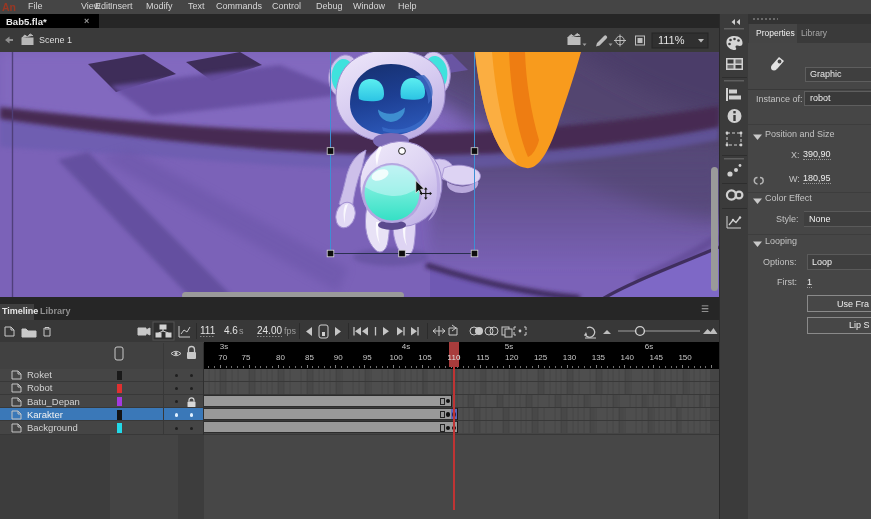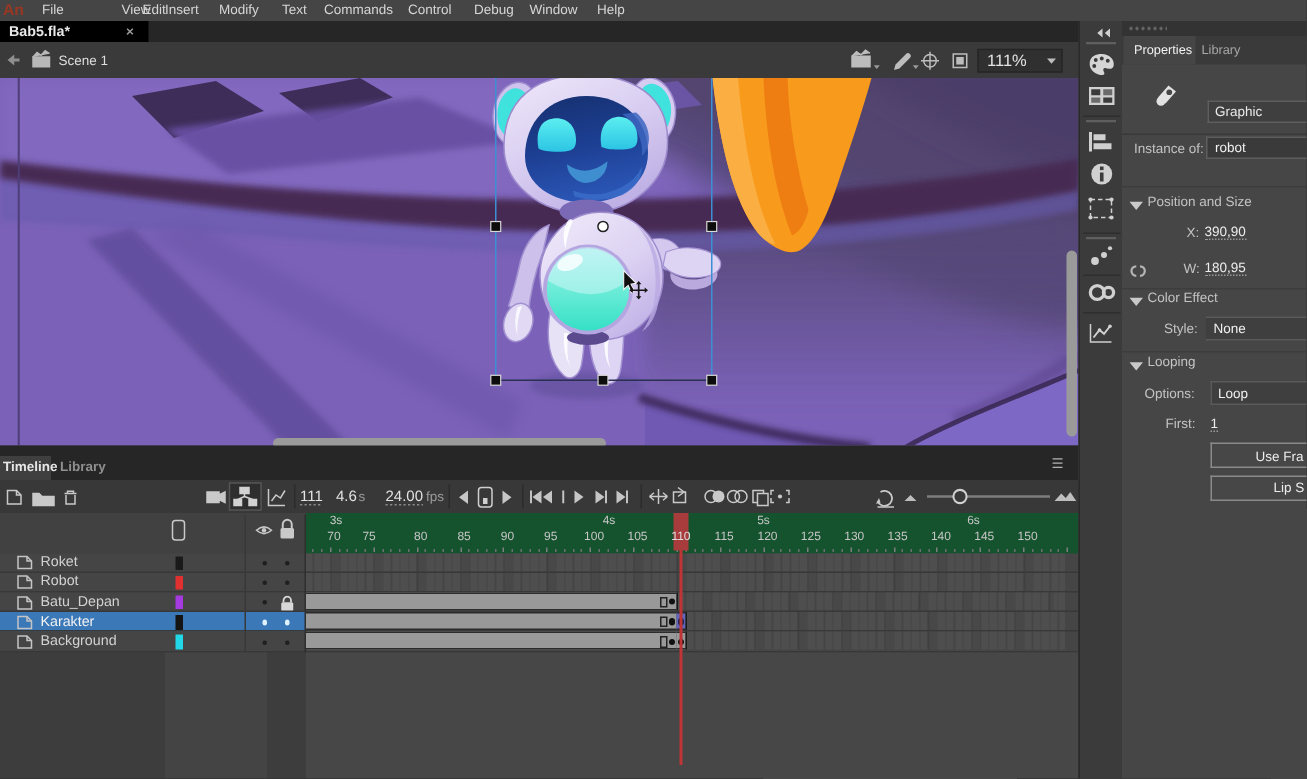--- a/index.html
+++ b/index.html
@@ -297,21 +297,21 @@
       <path d="M603,14 l4,-4 l4,4 z" fill="#bdbdbd"></path>
       <line x1="618" y1="11" x2="700" y2="11" stroke="#7d7d7d" stroke-width="1.6"></line>
       <circle cx="640" cy="11" r="4.4" fill="#383838" stroke="#cfcfcf" stroke-width="1.4"></circle>
       <path d="M703,14 l4.5,-5 l3,3 l3,-4 l4,6 z" fill="#bdbdbd"></path>
     </svg>
   </div>
 
   <div class="r" style="left:0;top:45px;width:204px;height:177px;background:#414141;"></div>
   <div class="r" style="left:204px;top:45px;width:515px;height:177px;background:#454545;"></div>
 
-  <div class="r" style="left:204px;top:45px;width:515px;height:26.5px;background:#14532d;overflow:hidden;" id="ruler">
+  <div class="r" style="left:204px;top:45px;width:515px;height:26.5px;background:#000000;overflow:hidden;" id="ruler">
     <span style="position:absolute;left:12.0px;top:0px;width:16px;text-align:center;font-size:8px;color:#c6c6c6;">3s</span>
     <span style="position:absolute;left:154.0px;top:0px;width:16px;text-align:center;font-size:8px;color:#c6c6c6;margin-left:40px;">4s</span>
     <span style="position:absolute;left:297.0px;top:0px;width:16px;text-align:center;font-size:8px;color:#c6c6c6;">5s</span>
     <span style="position:absolute;left:437.0px;top:0px;width:16px;text-align:center;font-size:8px;color:#c6c6c6;">6s</span>
     <span style="position:absolute;left:8.7px;top:11px;width:20px;text-align:center;font-size:8px;color:#c6c6c6;">70</span>
     <span style="position:absolute;left:37.6px;top:11px;width:20px;text-align:left;font-size:8px;color:#c6c6c6;">75</span>
     <span style="position:absolute;left:66.5px;top:11px;width:20px;text-align:center;font-size:8px;color:#c6c6c6;">80</span>
     <span style="position:absolute;left:95.4px;top:11px;width:20px;text-align:center;font-size:8px;color:#c6c6c6;">85</span>
     <span style="position:absolute;left:124.3px;top:11px;width:20px;text-align:center;font-size:8px;color:#c6c6c6;">90</span>
     <span style="position:absolute;left:153.2px;top:11px;width:20px;text-align:center;font-size:8px;color:#c6c6c6;">95</span>

